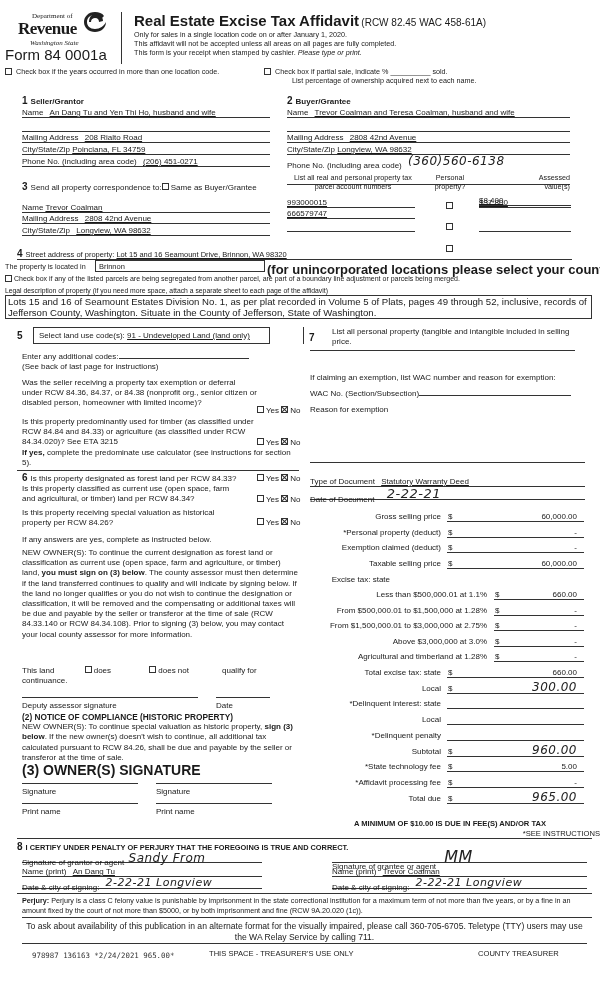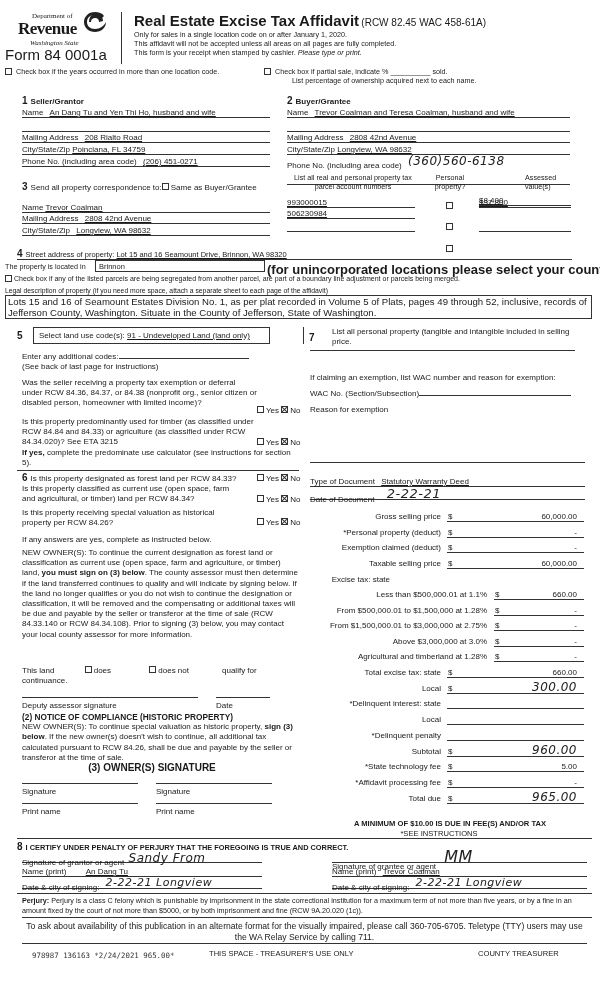--- a/index.html
+++ b/index.html
@@ -96,29 +96,29 @@
   <span>City/State/Zip</span>
   <span class="u">Longview, WA 98632</span>
 </div>
 <div class="row line" style="left:287px;top:154px;width:283px;height:31px">
   <span style="position:relative;top:3px">Phone No. (including area code)</span>
   <span class="hw" style="font-size:12px;margin-left:4px">(360)560-6138</span>
 </div>
 
 <div class="abs" style="left:287px;top:173px;width:132px;text-align:center;font-size:7.2px;line-height:9px">List all real and personal property tax parcel account numbers</div>
 <div class="abs" style="left:430px;top:173px;width:40px;text-align:center;font-size:7.2px;line-height:9px">Personal property?</div>
-<div class="abs" style="left:525px;top:173px;width:45px;text-align:left;font-size:7.2px;line-height:9px">Assessed value(s)</div>
+<div class="abs" style="left:525px;top:173px;width:45px;text-align:right;font-size:7.2px;line-height:9px">Assessed value(s)</div>
 
 <div>
   <div class="row line u" style="left:287px;top:198px;width:128px">993000015</div>
   <span class="cb abs" style="left:446px;top:201px"></span>
   <div class="row line u" style="left:479px;top:198px;width:92px">$37,800</div>
 </div>
 <div>
-  <div class="row line u" style="left:287px;top:209px;width:128px">506230984</div>
+  <div class="row line u" style="left:287px;top:209px;width:128px">666579747</div>
   <span class="cb abs" style="left:446px;top:213px"></span>
   <div class="row line u" style="left:479px;top:196px;width:92px">$8,400</div>
 </div>
 <div>
   <div class="row line" style="left:287px;top:222px;width:128px;height:10px"></div>
   <span class="cb abs" style="left:446px;top:226px"></span>
   <div class="row line" style="left:479px;top:222px;width:92px;height:10px"></div>
 </div>
 
 <div class="row" style="left:22px;top:181px">
@@ -190,21 +190,21 @@
 
 <div class="abs line" style="left:22px;top:697px;width:176px"></div>
 <div class="abs line" style="left:216px;top:697px;width:54px"></div>
 <div class="row" style="left:22px;top:701px">Deputy assessor signature</div>
 <div class="row" style="left:216px;top:701px">Date</div>
 
 <div class="abs p" style="left:22px;top:712px;width:280px">
   <div class="bold" style="font-size:8.3px">(2) NOTICE OF COMPLIANCE (HISTORIC PROPERTY)</div>
   <span>NEW OWNER(S): To continue special valuation as historic property,</span> <b>sign (3) below</b><span>. If the new owner(s) doesn't wish to continue, all additional tax calculated pursuant to RCW 84.26, shall be due and payable by the seller or transferor at the time of sale.</span>
 </div>
-<div class="abs bold" style="left:22px;top:762px;width:260px;text-align:center;font-size:10px">(3) OWNER(S) SIGNATURE</div>
+<div class="abs bold" style="left:22px;top:762px;width:260px;font-size:14px">(3) OWNER(S) SIGNATURE</div>
 
 <div class="abs line" style="left:22px;top:783px;width:116px"></div>
 <div class="abs line" style="left:156px;top:783px;width:116px"></div>
 <div class="row" style="left:22px;top:787px">Signature</div>
 <div class="row" style="left:156px;top:787px">Signature</div>
 <div class="abs line" style="left:22px;top:803px;width:116px"></div>
 <div class="abs line" style="left:156px;top:803px;width:116px"></div>
 <div class="row" style="left:22px;top:807px">Print name</div>
 <div class="row" style="left:156px;top:807px">Print name</div>
 
@@ -293,34 +293,34 @@
     <div class="fee-dol" style="left:448px;top:778px">$</div>
     <div class="fee-val" style="right:23px;top:778px;">-</div>
     <div class="fee-line" style="left:447px;width:137px;top:787px"></div>
     <div class="fee-lbl" style="right:159px;top:794px">Total due</div>
     <div class="fee-dol" style="left:448px;top:794px">$</div>
     <div class="fee-val hw" style="right:23px;top:790px;font-size:12px;">965.00</div>
     <div class="fee-line" style="left:447px;width:137px;top:803px"></div>
   </div>
 
 <div class="abs bold" style="left:300px;top:819px;width:300px;text-align:center;font-size:7.6px">A MINIMUM OF $10.00 IS DUE IN FEE(S) AND/OR TAX</div>
-<div class="abs" style="left:289px;top:829px;width:300px;text-align:center;font-size:7.6px">*SEE INSTRUCTIONS</div>
+<div class="abs" style="left:300px;top:829px;width:300px;text-align:right;font-size:7.6px">*SEE INSTRUCTIONS</div>
 
 <div class="abs" style="left:17px;top:838px;width:575px;border-top:1px solid #333"></div>
 <div class="row" style="left:17px;top:841px;font-size:7.4px">
   <span class="secnum">8</span><b>I CERTIFY UNDER PENALTY OF PERJURY THAT THE FOREGOING IS TRUE AND CORRECT.</b>
 </div>
 
 <div class="row line" style="left:22px;top:851px;width:240px;height:12px">
   <span style="position:relative;top:3px">Signature of grantor or agent</span>
   <span class="hw" style="font-size:12px;margin-left:2px">Sandy From</span>
 </div>
 <div class="row line" style="left:22px;top:867px;width:240px">
   <span>Name (print)</span>
-  <span class="u" style="margin-left:17px">An Dang Tu</span>
+  <span class="u" style="margin-left:4px">An Dang Tu</span>
 </div>
 <div class="row line" style="left:22px;top:876px;width:240px;height:13px">
   <span style="position:relative;top:4px">Date &amp; city of signing:</span>
   <span class="hw" style="font-size:11px;margin-left:4px">2-22-21  Longview</span>
 </div>
 
 <div class="row line" style="left:332px;top:851px;width:255px;height:12px">
   <span style="position:relative;top:3px">Signature of grantee or agent</span>
   <span class="hw" style="font-size:16px;margin-left:6px;position:relative;top:-4px">MM</span>
 </div>
@@ -328,18 +328,18 @@
   <span>Name (print)</span>
   <span class="u" style="margin-left:4px">Trevor Coalman</span>
 </div>
 <div class="row line" style="left:332px;top:876px;width:255px;height:13px">
   <span style="position:relative;top:4px">Date &amp; city of signing:</span>
   <span class="hw" style="font-size:11px;margin-left:4px">2-22-21  Longview</span>
 </div>
 
 <div class="abs" style="left:17px;top:893px;width:575px;border-top:1px solid #333"></div>
 <div class="abs" style="left:22px;top:896px;width:570px;font-size:7.2px;line-height:10px;padding-bottom:1px;border-bottom:1px solid #333">
-  <b>Perjury:</b> <span>Perjury is a class C felony which is punishable by imprisonment in the state correctional institution for a maximum term of not more than five years, or by a fine in an amount fixed by the court of not more than $5000, or by both imprisonment and fine (RCW 9A.20.020 (1c)).</span>
+  <b>Perjury:</b> <span>Perjury is a class C felony value is punishable by imprisonment in the state correctional institution for a maximum term of not more than five years, or by a fine in an amount fixed by the court of not more than $5000, or by both imprisonment and fine (RCW 9A.20.020 (1c)).</span>
 </div>
 <div class="abs" style="left:22px;top:921px;width:565px;text-align:center;font-size:8.6px;line-height:11px;border-bottom:1px solid #333">To ask about availability of this publication in an alternate format for the visually impaired, please call 360-705-6705. Teletype (TTY) users may use the WA Relay Service by calling 711.</div>
 <div class="row" style="left:32px;top:951px;font-family:'DejaVu Sans Mono',monospace;font-size:7.4px;color:#333">978987 136163 *2/24/2021 965.00*</div>
 <div class="row" style="left:209px;top:949px;font-size:7.6px">THIS SPACE - TREASURER'S USE ONLY</div>
 <div class="row" style="left:478px;top:949px;font-size:7.6px">COUNTY TREASURER</div>
 
 </body></html>

